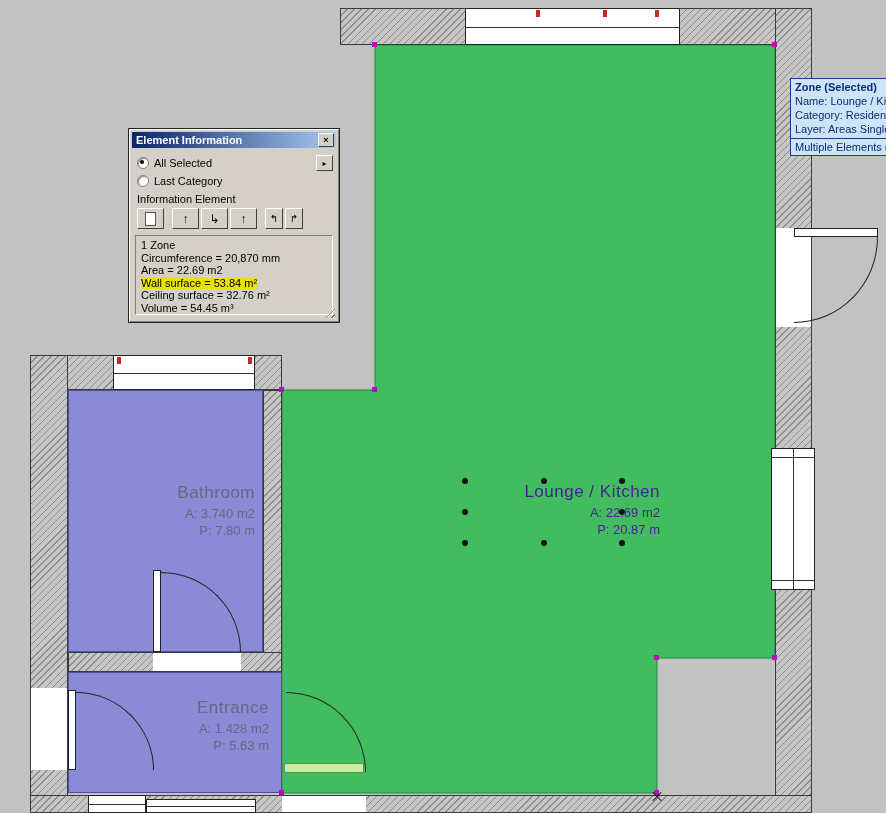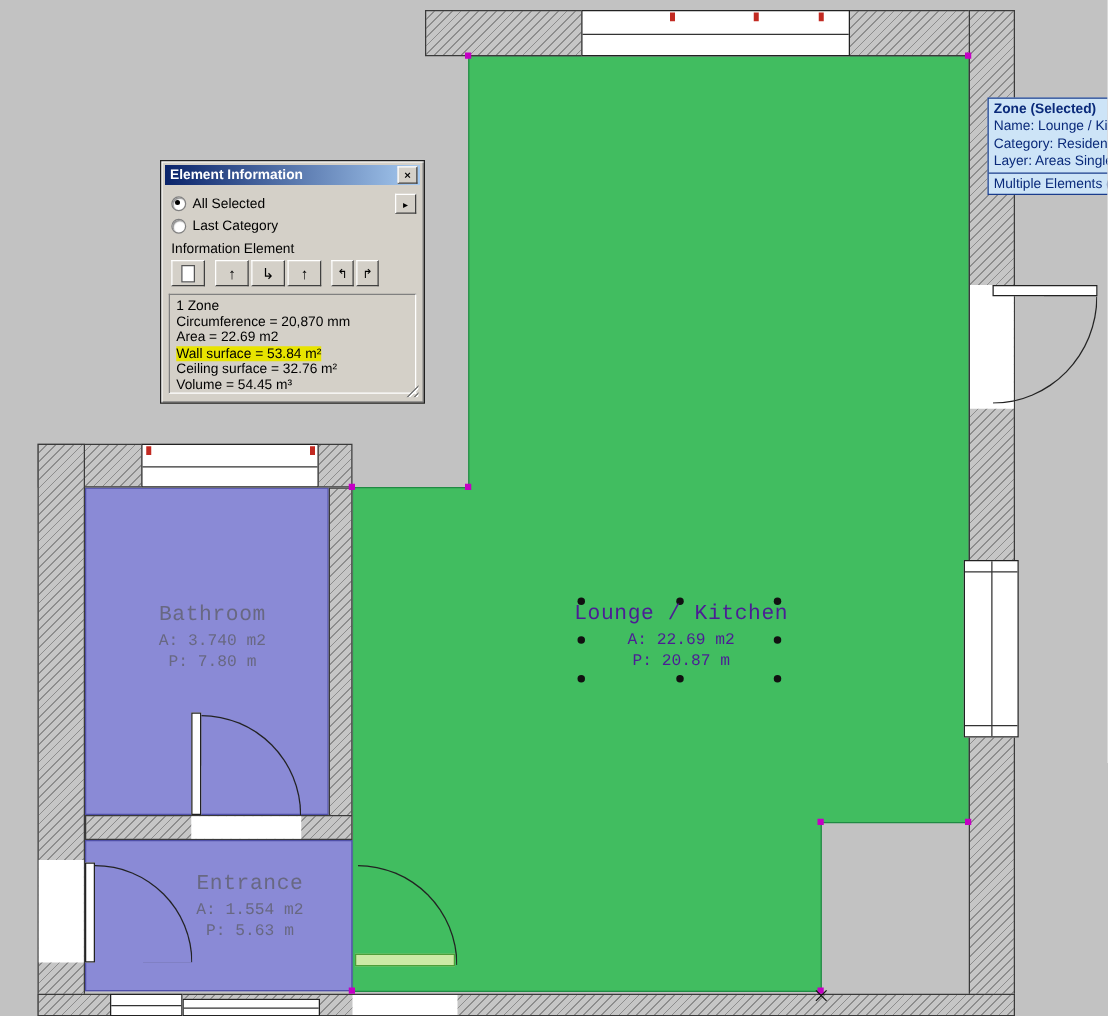--- a/index.html
+++ b/index.html
@@ -25,21 +25,21 @@
   .door-leaf.selected{background:#cdeaa5;border:1px solid #4f9e38;}
   .door-arc{position:absolute;box-sizing:border-box;}
   .arc-tr{border-top:1px solid #222;border-right:1px solid #222;border-top-right-radius:100% 100%;}
   .arc-br{border-right:1px solid #222;border-bottom:1px solid #222;border-bottom-right-radius:100% 100%;}
   .handle{position:absolute;width:5px;height:5px;background:#c400c4;}
   .dot{position:absolute;width:6px;height:6px;border-radius:50%;background:#111;}
   .x-mark{position:absolute;width:10px;height:10px;}
   .x-mark::before,.x-mark::after{content:"";position:absolute;left:-1px;top:4px;width:12px;height:1px;background:#111;}
   .x-mark::before{transform:rotate(45deg);}
   .x-mark::after{transform:rotate(-45deg);}
-  .zone-label{position:absolute;text-align:center;font-family:Liberation Mono, monospace;}
+  .zone-label{position:absolute;text-align:right;}
   .zl-name{font-size:17px;letter-spacing:.5px;margin-bottom:2px;}
   .zl-line{font-size:13px;line-height:17px;}
   .zone-label.green{color:#4c1d95;}
   .zone-label.violet{color:#686882;}
   
   .palette{
     position:absolute;left:128px;top:128px;width:212px;
     background:#d4d0c8;border:1px solid #202020;padding:3px;box-sizing:border-box;
     box-shadow:inset 1px 1px 0 #fff,inset -1px -1px 0 #808080;
     font-size:11px;color:#000;
@@ -171,23 +171,23 @@
   <div class="zone-label green" style="left:430px;top:482px;width:230px;">
     <div class="zl-name">Lounge / Kitchen</div>
     <div class="zl-line">A: 22.69 m2</div>
     <div class="zl-line">P: 20.87 m</div>
   </div>
   <div class="zone-label violet" style="left:85px;top:483px;width:170px;">
     <div class="zl-name">Bathroom</div>
     <div class="zl-line">A: 3.740 m2</div>
     <div class="zl-line">P: 7.80 m</div>
   </div>
-  <div class="zone-label violet" style="left:115px;top:698px;width:170px;">
+  <div class="zone-label violet" style="left:99px;top:698px;width:170px;">
     <div class="zl-name">Entrance</div>
-    <div class="zl-line">A: 1.554 m2</div>
+    <div class="zl-line">A: 1.428 m2</div>
     <div class="zl-line">P: 5.63 m</div>
   </div>
 
   <div class="palette">
     <div class="palette-titlebar">
       <span class="palette-title">Element Information</span>
       <span class="btn3d close-btn">×</span>
     </div>
     <div class="palette-body">
       <div class="radio-row">

